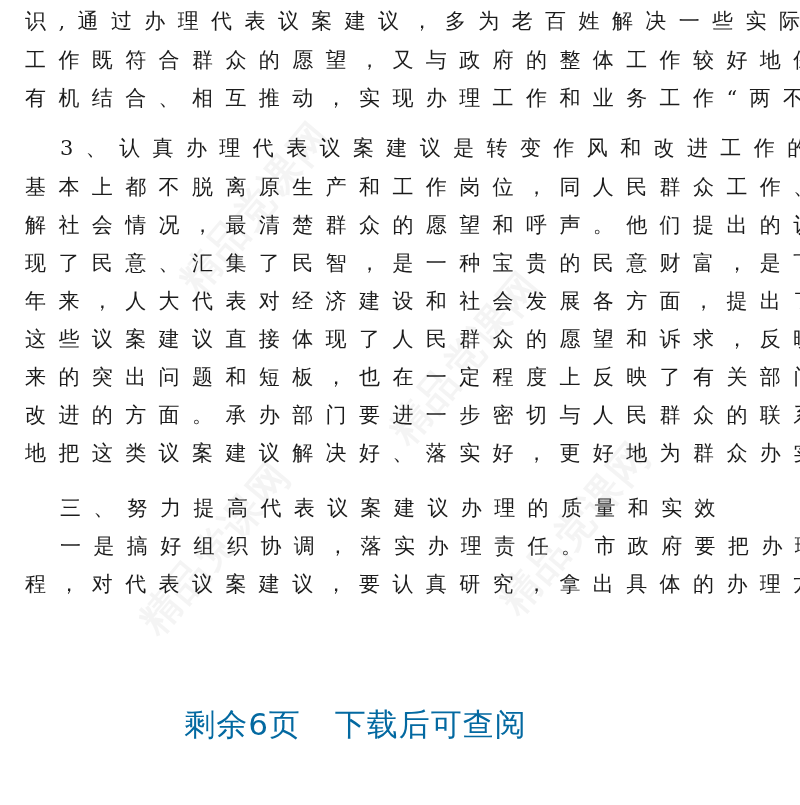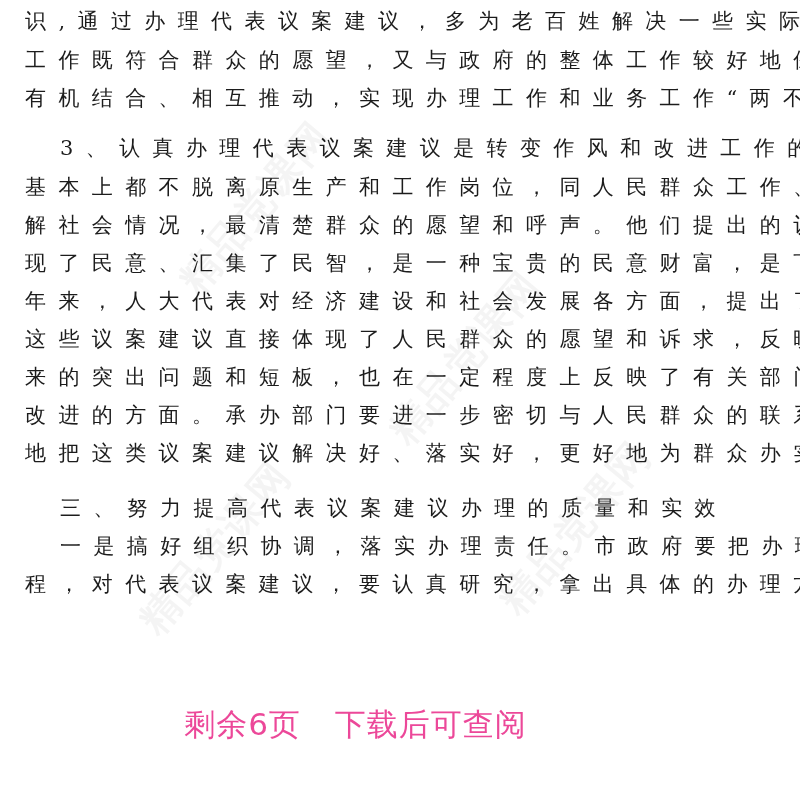--- a/index.html
+++ b/index.html
@@ -47,21 +47,21 @@
     }
     .footer-note {
       position: absolute;
       left: 0;
       width: 711px;
       top: 702px;
       text-align: center;
       font-family: "DejaVu Sans", "Liberation Sans", sans-serif;
       font-size: 31px;
       line-height: 44px;
-      color: #ec4899;
+      color: #0369a1;
       letter-spacing: 1px;
     }
     .footer-note .gap { display: inline-block; width: 34px; }
   </style>
 </head>
 <body>
 
 <div class="page">
 
   <div class="watermark" style="left:150px; top:180px;">精品党课网</div>

